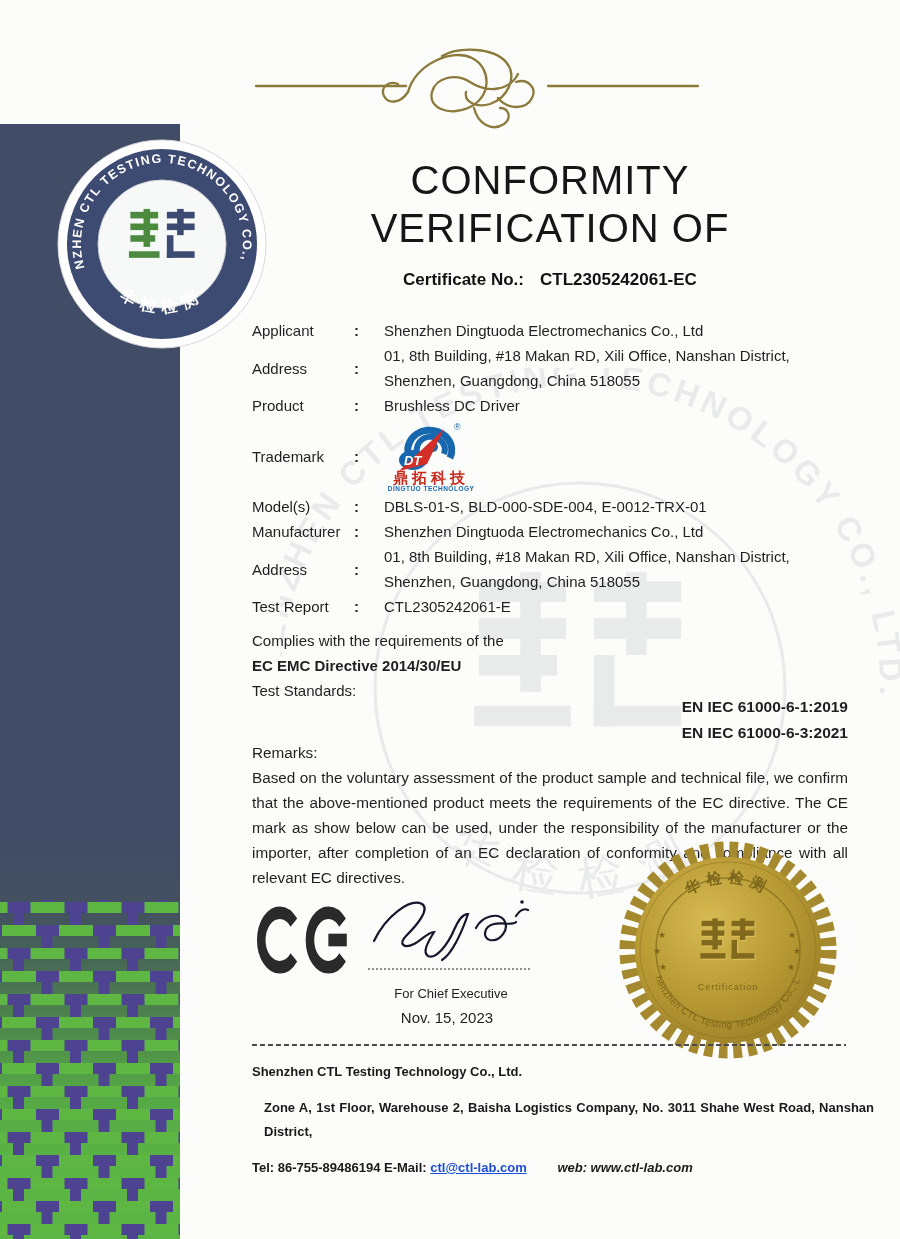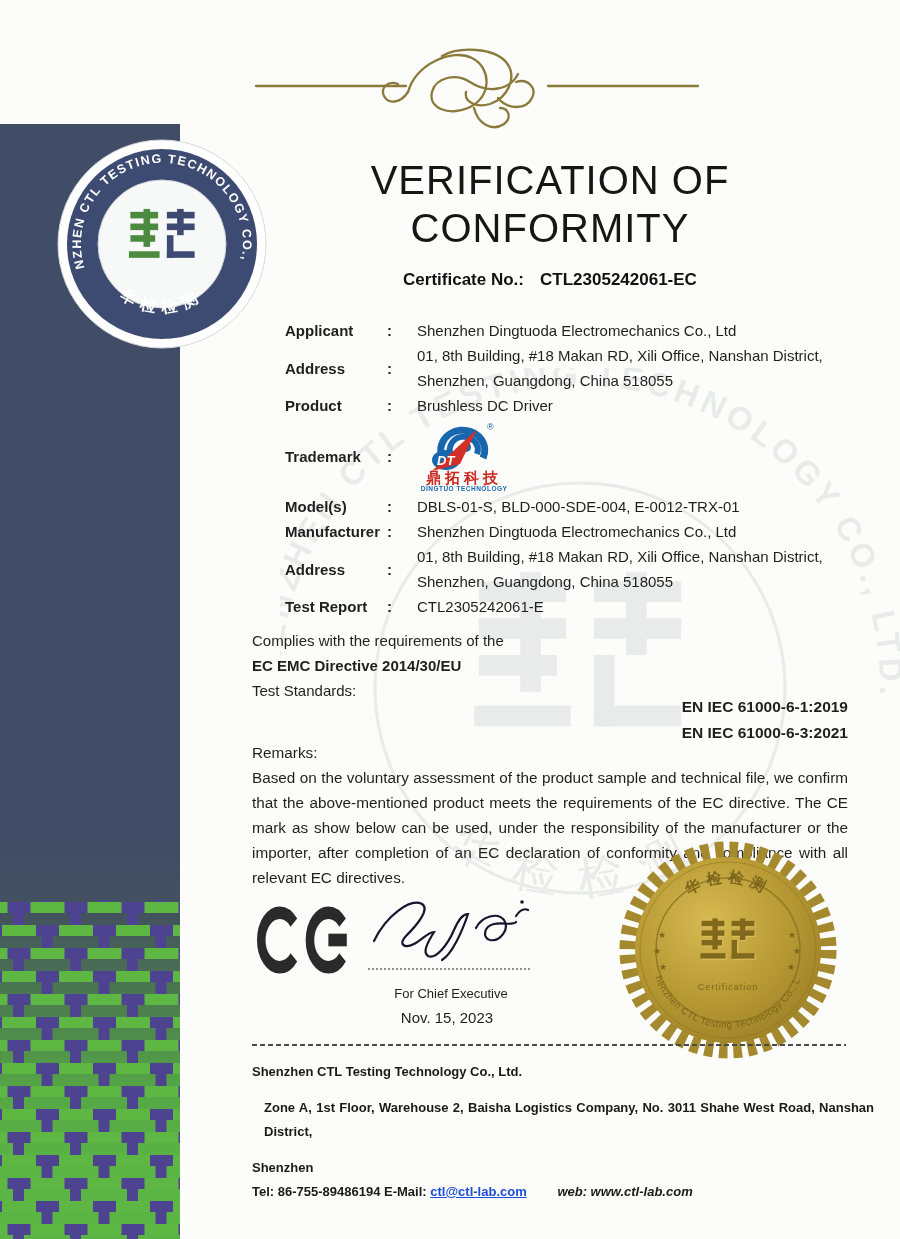--- a/index.html
+++ b/index.html
@@ -27,21 +27,21 @@
   .doc-title{
     left:252px;top:156px;width:596px;z-index:5;text-align:center;
     font-size:40px;line-height:48px;letter-spacing:1px;color:#161616;font-weight:400;
   }
   .cert-line{left:252px;top:270px;width:596px;z-index:5;text-align:center;font-size:17px;font-weight:bold;color:#111;}
   .cert-line .cv{margin-left:16px;text-align:right;}
   
   .fields{left:252px;top:318px;width:596px;z-index:5;font-size:15px;line-height:25px;}
   .row{display:flex;align-items:flex-start;}
   .row.mid{align-items:center;}
-  .rl{width:102px;font-weight:bold;flex:none;margin-left:33px;}
+  .rl{width:102px;font-weight:normal;flex:none;}
   .rc{width:30px;flex:none;font-weight:bold;}
   .rv{flex:1;}
   .tm-row{height:76px;}
   .tm-logo{display:flex;flex-direction:column;align-items:center;width:86px;margin-left:4px;}
   .tm-cn{font-size:15px;letter-spacing:4px;color:#c8281e;font-weight:bold;white-space:nowrap;line-height:12px;}
   .tm-en{font-size:6.5px;letter-spacing:.5px;color:#1767ae;font-weight:bold;white-space:nowrap;line-height:9px;}
   
   .compliance{left:252px;top:628px;width:596px;z-index:5;font-size:15px;line-height:25px;}
   .compliance .bold{font-weight:bold;}
   .standards{left:252px;top:694px;width:596px;z-index:5;text-align:right;font-weight:bold;font-size:15.5px;line-height:26px;}
@@ -161,22 +161,22 @@
     <line x1="302" y1="40" x2="452" y2="40"></line>
     <path d="M162,46 C170,18 206,2 226,12 C246,22 246,52 222,62 C202,70 182,62 186,46 C190,31 210,27 224,36 C242,48 264,44 272,28"></path>
     <path d="M196,10 C214,0 248,2 260,16 C272,30 262,52 244,58 C230,62 218,56 220,46"></path>
     <path d="M252,52 C262,64 280,64 286,52 C291,42 282,32 270,36"></path>
     <path d="M162,46 C154,58 142,58 138,50 C134,42 142,34 152,38"></path>
     <path d="M228,62 C232,78 246,86 258,78 C266,72 263,62 254,62"></path>
   </g>
 </svg>
 
 <div class="abs doc-title">
+  <div>CONFORMITY</div>
   <div>VERIFICATION OF</div>
-  <div>CONFORMITY</div>
 </div>
 
 <div class="abs cert-line">
   <span>Certificate No.:</span><span class="cv">CTL2305242061-EC</span>
 </div>
 
 <div class="abs fields">
 
   <div class="row">
     <div class="rl">Applicant</div>
@@ -336,19 +336,18 @@
     <textPath href="#sBot" startOffset="50%" text-anchor="middle">Shenzhen CTL Testing Technology Co., Ltd</textPath>
   </text>
 </svg>
 
 <div class="abs sep-dash"></div>
 <div class="abs footer">
   <div>Shenzhen CTL Testing Technology Co., Ltd.</div>
   <p class="addr">
     <span>Zone A, 1st Floor, Warehouse 2, Baisha Logistics Company, No. 3011 Shahe West Road, Nanshan District,</span>
   </p>
-  <div>Shenzhen</div>
   <div>
     <span>Tel: 86-755-89486194 E-Mail:</span>
     <a>ctl@ctl-lab.com</a>
     <span class="webpart">web: www.ctl-lab.com</span>
   </div>
 </div>
 
 </body></html>

